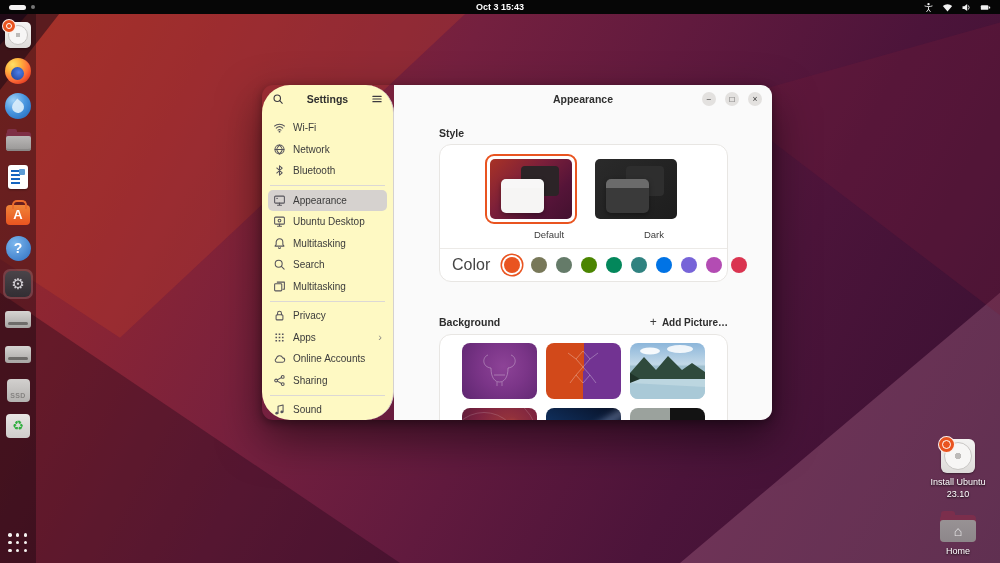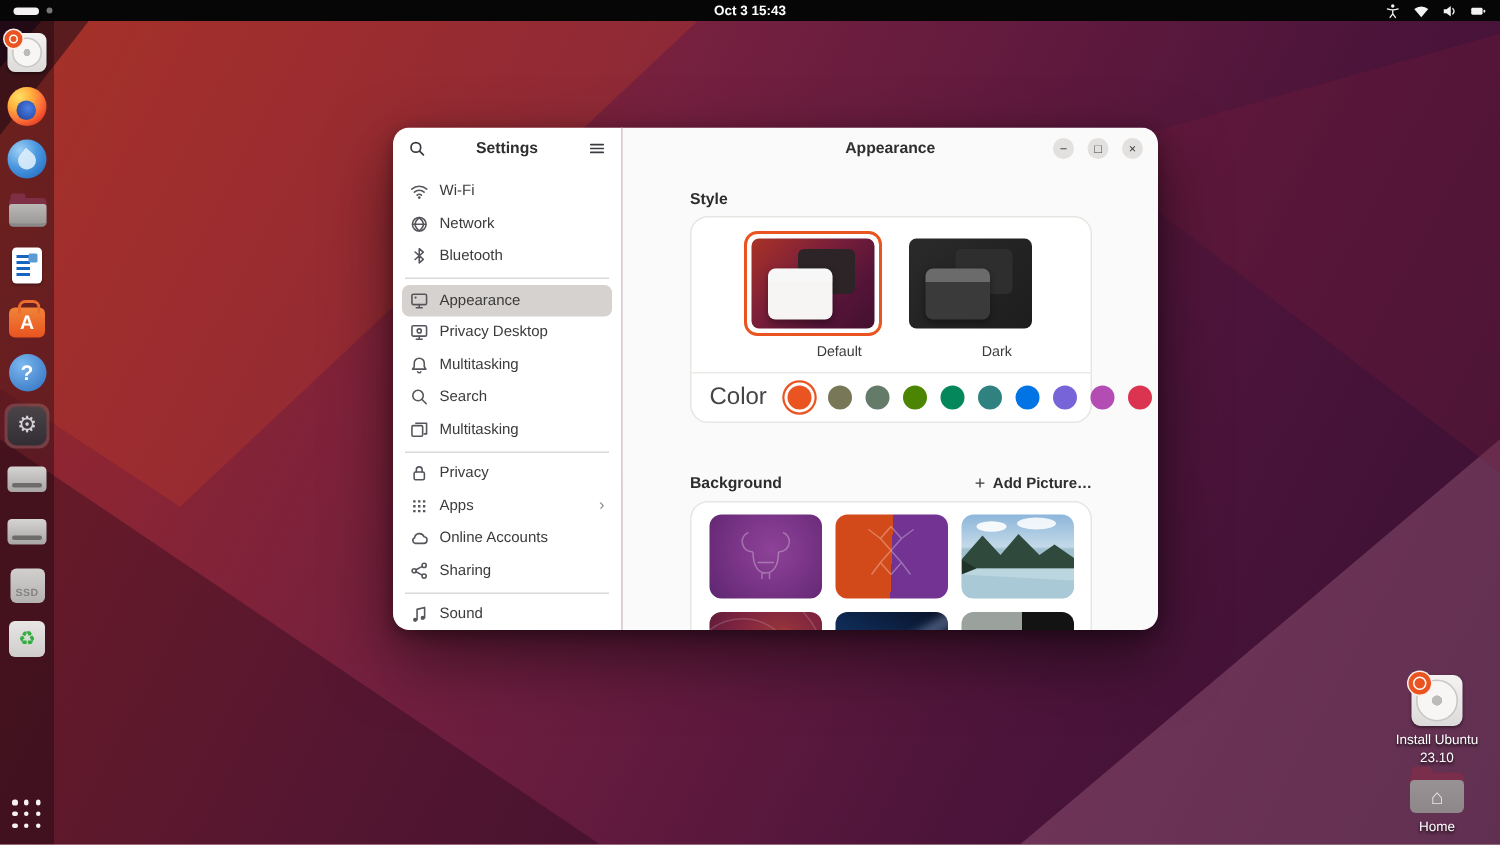--- a/index.html
+++ b/index.html
@@ -70,21 +70,21 @@
     display:flex; align-items:flex-end; justify-content:center; font-size:7px; font-weight:700; color:#858381; padding-bottom:3px; letter-spacing:.3px; }
   .ic-trash { width:24px; height:24px; border-radius:4px; background:linear-gradient(#e8e6e4,#cfcdcb);
     display:flex; align-items:center; justify-content:center; color:#2fae3e; font-size:13px; line-height:1; }
   .apps-grid { margin-top:auto; margin-bottom:10px; width:20px; height:20px; display:grid;
     grid-template-columns:repeat(3,1fr); gap:3.5px; flex:0 0 auto; }
   .apps-grid span { width:3.5px; height:3.5px; border-radius:50%; background:#f5f3f1; }
 
   
   .window { position:absolute; left:262px; top:85px; width:510px; height:335px; border-radius:11px; overflow:hidden;
     display:flex; box-shadow:0 18px 44px rgba(0,0,0,.5),0 3px 10px rgba(0,0,0,.35); z-index:30; }
-  .sidebar { width:153px; background:#ffffff; border-right:1px solid #d5d1cf; display:flex; flex-direction:column; }
+  .sidebar { width:132px; background:#fef9c3; border-right:1px solid #d5d1cf; display:flex; flex-direction:column;border-radius:28px; }
   .side-head { height:28px; display:flex; align-items:center; padding:0 9px; gap:6px; flex:0 0 auto; }
   .side-title { flex:1; text-align:center; font-size:10.5px; font-weight:700; color:#2f2f2f; }
   .hbtn { width:14px; height:14px; display:flex; align-items:center; justify-content:center; }
   .hbtn svg { width:12px; height:12px; stroke:#3c3a40; fill:none; stroke-width:1.5; stroke-linecap:round; }
   nav.side-nav { padding:4px 6px 0; display:flex; flex-direction:column; }
   .item { height:21.5px; display:flex; align-items:center; gap:7px; padding:0 5px; border-radius:5px;
     font-size:10px; color:#3b3b3b; }
   .item.selected { background:#d6d2cf; }
   .item .chev { margin-left:auto; color:#8a8884; font-size:11px; }
   .sep { height:1px; background:#dcd8d5; margin:3.5px 2px; }
@@ -136,21 +136,21 @@
   .th4::after { width:110px; height:110px; left:-34px; top:-18px; }
   .th4 .odot { position:absolute; right:22px; top:14px; width:5px; height:5px; border-radius:50%; background:#ea6a2e; box-shadow:0 0 5px #ff8440; }
   .th5 { background:linear-gradient(205deg,#081126 0%,#10305e 55%,#22538f 100%); }
   .th5::after { content:""; position:absolute; left:-20%; top:45%; width:140%; height:9px; background:rgba(195,210,255,.32);
     filter:blur(3px); transform:rotate(-33deg); }
   .th6 { background:linear-gradient(90deg,#9ba29d 0 54%,#131313 54% 100%); }
   .th6::after { content:""; position:absolute; left:48%; top:42%; width:7px; height:15px; border-radius:3px; background:#d9a3ab; }
   .bull, .poly { stroke:rgba(255,255,255,.3); fill:none; stroke-width:1; }
 
   
-  .desk-icons { position:absolute; right:4px; bottom:6px; width:76px; display:flex; flex-direction:column; align-items:center; z-index:20; }
+  .desk-icons { position:absolute; right:4px; bottom:6px; width:76px; display:flex; flex-direction:column; gap:11px; align-items:center; z-index:20; }
   .dicon { display:flex; flex-direction:column; align-items:center; gap:4px; }
   .dlabel { font-size:9px; color:#fff; text-align:center; line-height:1.25; white-space:pre-line; text-shadow:0 1px 2px rgba(0,0,0,.85); }
   .disc.big { width:34px; height:34px; border-radius:6px; }
   .disc.big .badge { width:17px; height:17px; }
   .folder { width:36px; height:27px; border-radius:4px; background:#7b2e4c; position:relative; margin-top:4px; }
   .folder::before { content:""; position:absolute; top:-4px; left:1px; width:14px; height:5px; background:#7b2e4c; border-radius:3px 3px 0 0; }
   .folder::after { content:""; position:absolute; left:0; right:0; top:5px; bottom:0; background:linear-gradient(#989294,#8d878a); border-radius:3px 3px 4px 4px; }
   .folder .house { position:absolute; inset:5px 0 0 0; z-index:2; display:flex; align-items:center; justify-content:center;
     color:#e9e7e8; font-size:14px; line-height:1; }
 </style>
@@ -292,21 +292,21 @@
               <circle class="f" cx="5" cy="5.4" r="0.9"></circle>
             </svg>
           <span>Appearance</span>
         </div>
         <div class="item">
           <svg class="nic" viewBox="0 0 16 16">
               <rect x="2" y="2.6" width="12" height="8.6" rx="1.2"></rect>
               <path d="M5.6 13.8h4.8M8 11.2v2.6"></path>
               <circle cx="8" cy="6.9" r="1.7"></circle>
             </svg>
-          <span>Privacy Desktop</span>
+          <span>Ubuntu Desktop</span>
         </div>
         <div class="item">
           <svg class="nic" viewBox="0 0 16 16">
               <path d="M8 2.2a4.1 4.1 0 0 1 4.1 4.1v2.9l1.4 2H2.5l1.4-2V6.3A4.1 4.1 0 0 1 8 2.2zM6.7 13.3a1.4 1.4 0 0 0 2.6 0"></path>
             </svg>
           <span>Multitasking</span>
         </div>
         <div class="item">
           <svg class="nic" viewBox="0 0 16 16">
               <circle cx="7" cy="7" r="4.3"></circle>

